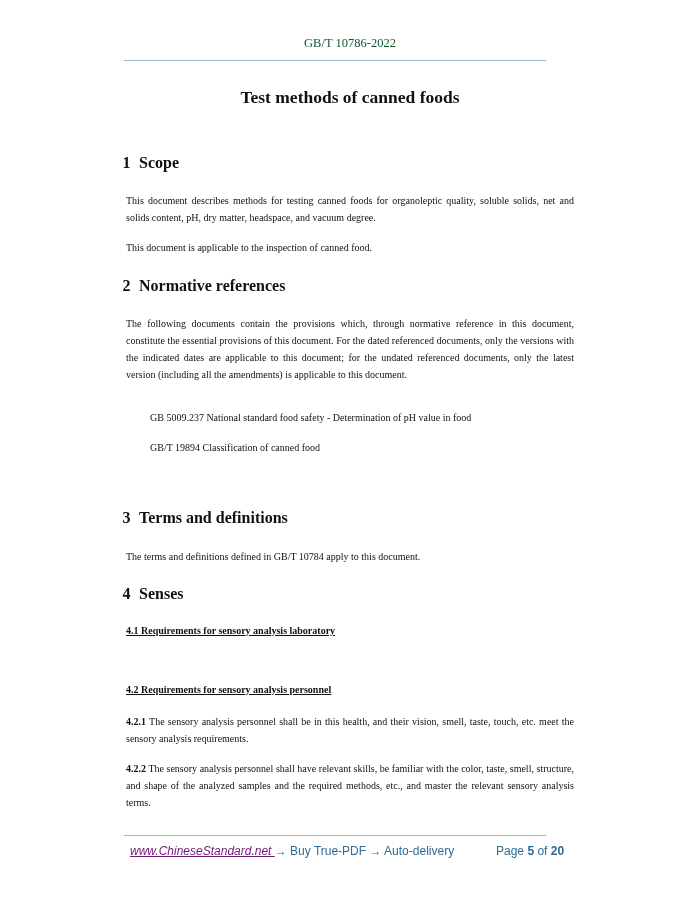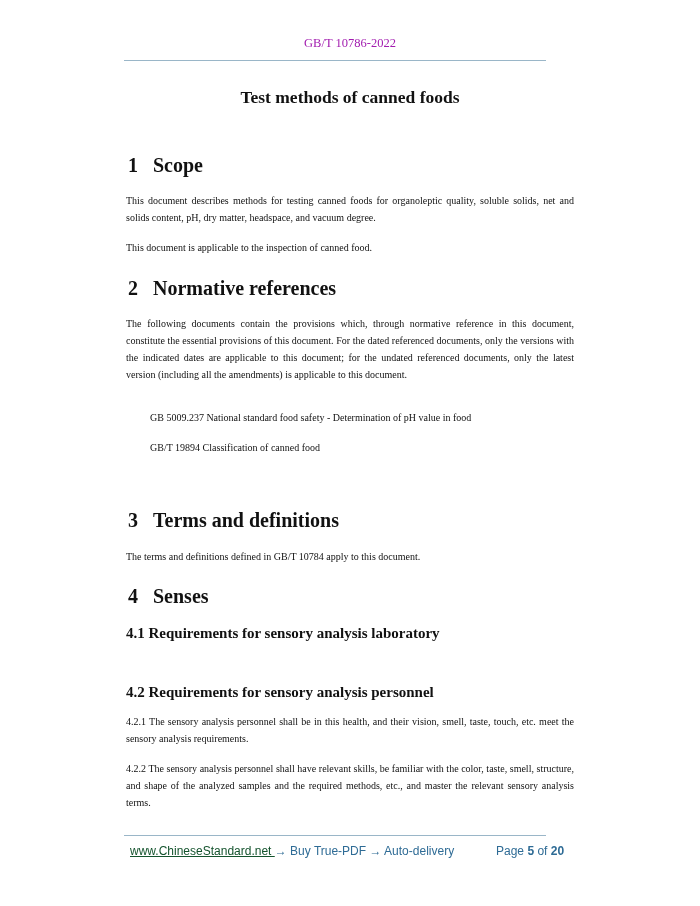--- a/index.html
+++ b/index.html
@@ -1,31 +1,31 @@
 <!DOCTYPE html>
 <html><head>
   <meta charset="utf-8">
   <style>
     html, body { margin: 0; padding: 0; background: #ffffff; }
     body { width: 700px; height: 906px; position: relative; overflow: hidden; font-family: "Liberation Serif", serif; color: #111; }
     .page { position: absolute; left: 0; top: 0; width: 700px; height: 906px; }
-    .header-std { position: absolute; left: 0; width: 700px; top: 36px; text-align: center; font-size: 12.5px; color: #a21caf; }
+    .header-std { position: absolute; left: 0; width: 700px; top: 36px; text-align: center; font-size: 12.5px; color: #14532d; }
     .rule { position: absolute; left: 124px; width: 422px; height: 1px; background: #9ab6c8; }
     .rule.top { top: 60px; }
     .rule.bottom { top: 835px; }
     .title { position: absolute; left: 0; width: 700px; top: 87px; text-align: center; font-weight: bold; font-size: 17.5px; }
-    .h1 { position: absolute; left: 128px; font-weight: bold; font-size: 20px; white-space: nowrap; }
+    .h1 { position: absolute; left: 114px; font-weight: bold; font-size: 16px; white-space: nowrap; text-align: center; }
     .h1 .num { display: inline-block; width: 25px; }
-    .h2 { position: absolute; left: 126px; font-weight: bold; font-size: 15px; white-space: nowrap; }
+    .h2 { position: absolute; left: 126px; font-weight: bold; font-size: 10px; white-space: nowrap; text-decoration: underline; }
     .p { position: absolute; left: 126px; width: 448px; font-size: 10px; line-height: 17px; text-align: justify; }
     .ref { position: absolute; left: 150px; font-size: 10px; white-space: nowrap; }
-    .p b { font-weight: normal; }
+    .p b { font-weight: bold; }
     .footer { position: absolute; top: 844px; font-family: "Liberation Sans", sans-serif; font-size: 12px; color: #2e6b95; white-space: nowrap; }
     .footer.left { left: 130px; }
-    .footer a { color: #14532d; text-decoration: underline; }
+    .footer a { color: #701a75; text-decoration: underline; font-style: italic; }
     .footer.right { left: 496px; }
     .footer .bold { font-weight: bold; }
   </style>
 </head>
 <body>
 
 <div class="page">
   <div class="header-std">GB/T 10786-2022</div>
   <div class="rule top"></div>
 

